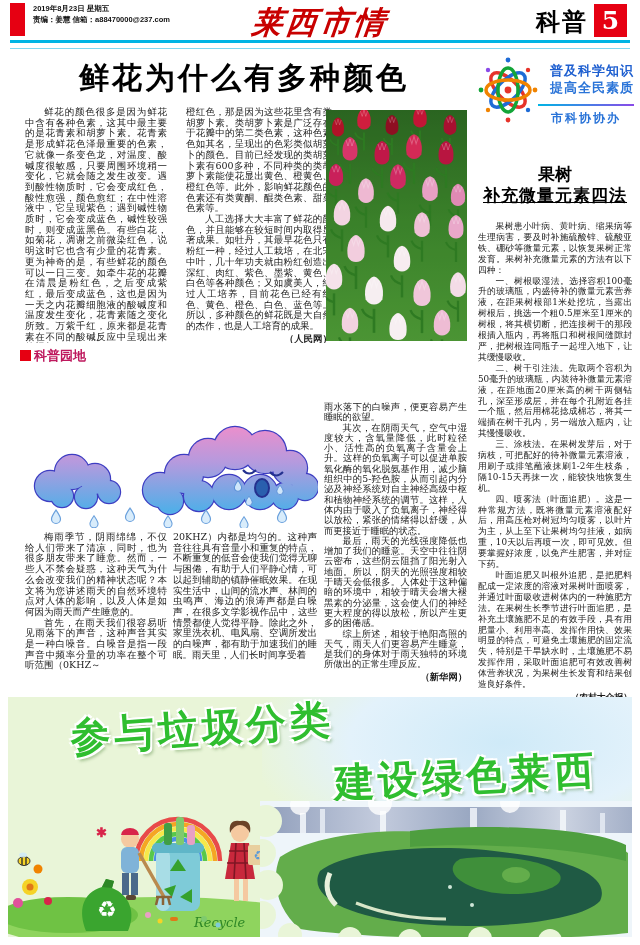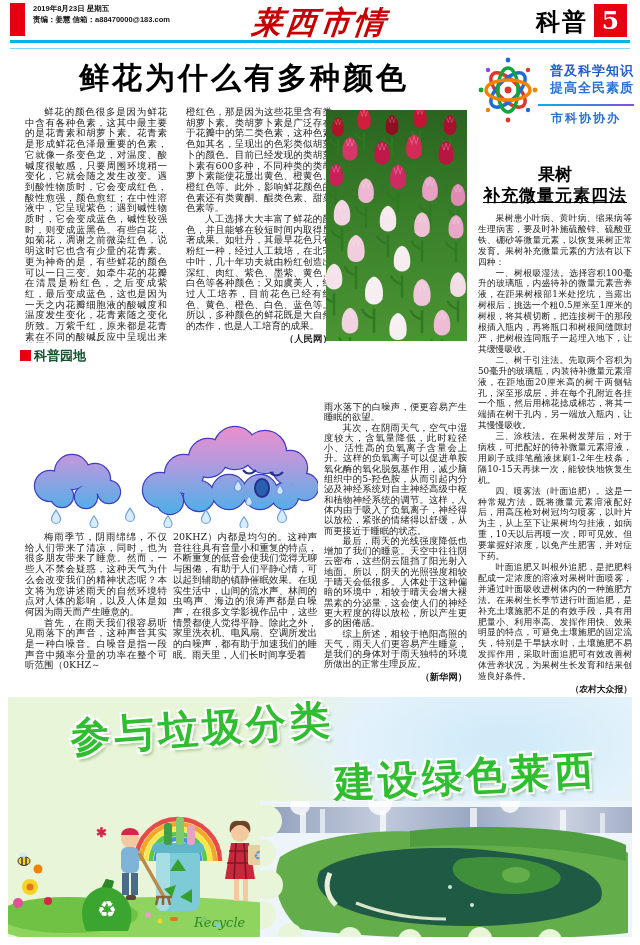--- a/index.html
+++ b/index.html
@@ -26,21 +26,21 @@
             letter-spacing:3px;color:#000;}
   .bodytext{font-size:9.5px;line-height:10.7px;text-align:justify;}
   .bodytext p{margin:0;text-indent:2em;}
   .bodytext p.noind{text-indent:0;}
   #a1col1{position:absolute;left:25px;top:107px;width:142px;height:236px;overflow:hidden;}
   #a1col2{position:absolute;left:186px;top:107px;width:146px;height:236px;overflow:hidden;}
   #a1photo{position:absolute;left:326px;top:110px;width:141px;height:231px;overflow:hidden;}
   .attr{display:block;text-align:right;font-weight:bold;text-indent:0;margin-top:2px;}
   
   #sect-marker{position:absolute;left:20px;top:347px;font-family:"Liberation Sans",sans-serif;
-            font-weight:bold;font-size:13px;color:#14532d;}
+            font-weight:bold;font-size:13px;color:#be185d;}
   #sect-marker .sq{display:inline-block;width:11px;height:11px;background:#e60012;margin-right:3px;
             vertical-align:-1px;}
   .headline2{position:absolute;left:20px;top:358px;width:448px;text-align:center;
             font-family:"Liberation Sans",sans-serif;font-weight:bold;font-size:31px;
             letter-spacing:1px;color:#000;}
   #cloud-wrap{position:absolute;left:22px;top:402px;width:296px;height:126px;}
   #a2col1{position:absolute;left:25px;top:532px;width:142px;height:160px;overflow:hidden;}
   #a2col2{position:absolute;left:173px;top:532px;width:144px;height:160px;overflow:hidden;}
   #a2col3{position:absolute;left:324px;top:402px;width:143px;height:292px;overflow:hidden;}
   #a2col3 .bodytext{font-size:9.3px;line-height:10.3px;}
@@ -54,21 +54,21 @@
   #sb-slogan .l2{color:#2a74d8;}
   #sb-divider{position:absolute;left:60px;top:52px;width:96px;height:2px;
             background:linear-gradient(90deg,#00b4e4,#8a4ae8);}
   #sb-organizer{position:absolute;left:60px;top:58px;width:96px;text-align:center;
             font-family:"Liberation Sans",sans-serif;font-weight:bold;font-size:12px;color:#2a74d8;
             letter-spacing:2px;}
   #sb-title{margin-top:8px;text-align:center;font-family:"Liberation Sans",sans-serif;
             font-weight:bold;color:#000;}
   #sb-title .t1{font-size:17px;line-height:20px;}
   #sb-title .t2{font-size:17px;line-height:22px;letter-spacing:1px;text-decoration:underline;}
-  #sb-body{margin-top:6px;font-size:8.8px;line-height:10.9px;text-align:justify;}
+  #sb-body{margin-top:14px;font-size:8.8px;line-height:10.9px;text-align:justify;}
   #sb-body p{margin:0;text-indent:2em;}
   
   #banner{position:absolute;left:8px;top:697px;width:624px;height:240px;background:#e9f5d8;overflow:hidden;}
   #banner-sky{position:absolute;right:-30px;top:-30px;width:400px;height:190px;
             background:radial-gradient(ellipse at 60% 40%, #cfeaf8 0%, #e3f2fb 45%, rgba(233,245,216,0) 75%);}
   .banner-slogan{position:absolute;font-family:"Liberation Sans",sans-serif;font-weight:bold;
             font-size:40px;letter-spacing:4px;color:#2fbe2f;
             text-shadow:-2px -2px 0 #fff,2px -2px 0 #fff,-2px 2px 0 #fff,2px 2px 0 #fff,3px 4px 3px rgba(60,120,40,.35);}
   #banner-s1{left:62px;top:4px;transform:rotate(-4deg);}
   #banner-s2{left:326px;top:52px;transform:rotate(-3deg);}
@@ -78,21 +78,21 @@
 </style>
 </head>
 <body>
 
 <div id="page">
 
   <div id="hdr">
     <div id="hdr-redblock"></div>
     <div id="hdr-info">
       <div>2019年8月23日 星期五</div>
-      <div>责编：姜慧 信箱：a88470000@183.com</div>
+      <div>责编：姜慧 信箱：a88470000@237.com</div>
     </div>
     <div id="masthead">莱西市情</div>
     <div id="hdr-section">科普</div>
     <div id="hdr-pagebox">5</div>
     <div id="hdr-rule"></div>
   </div>
 
   <div class="headline1">鲜花为什么有多种颜色</div>
 
   <div id="a1col1" class="bodytext">

